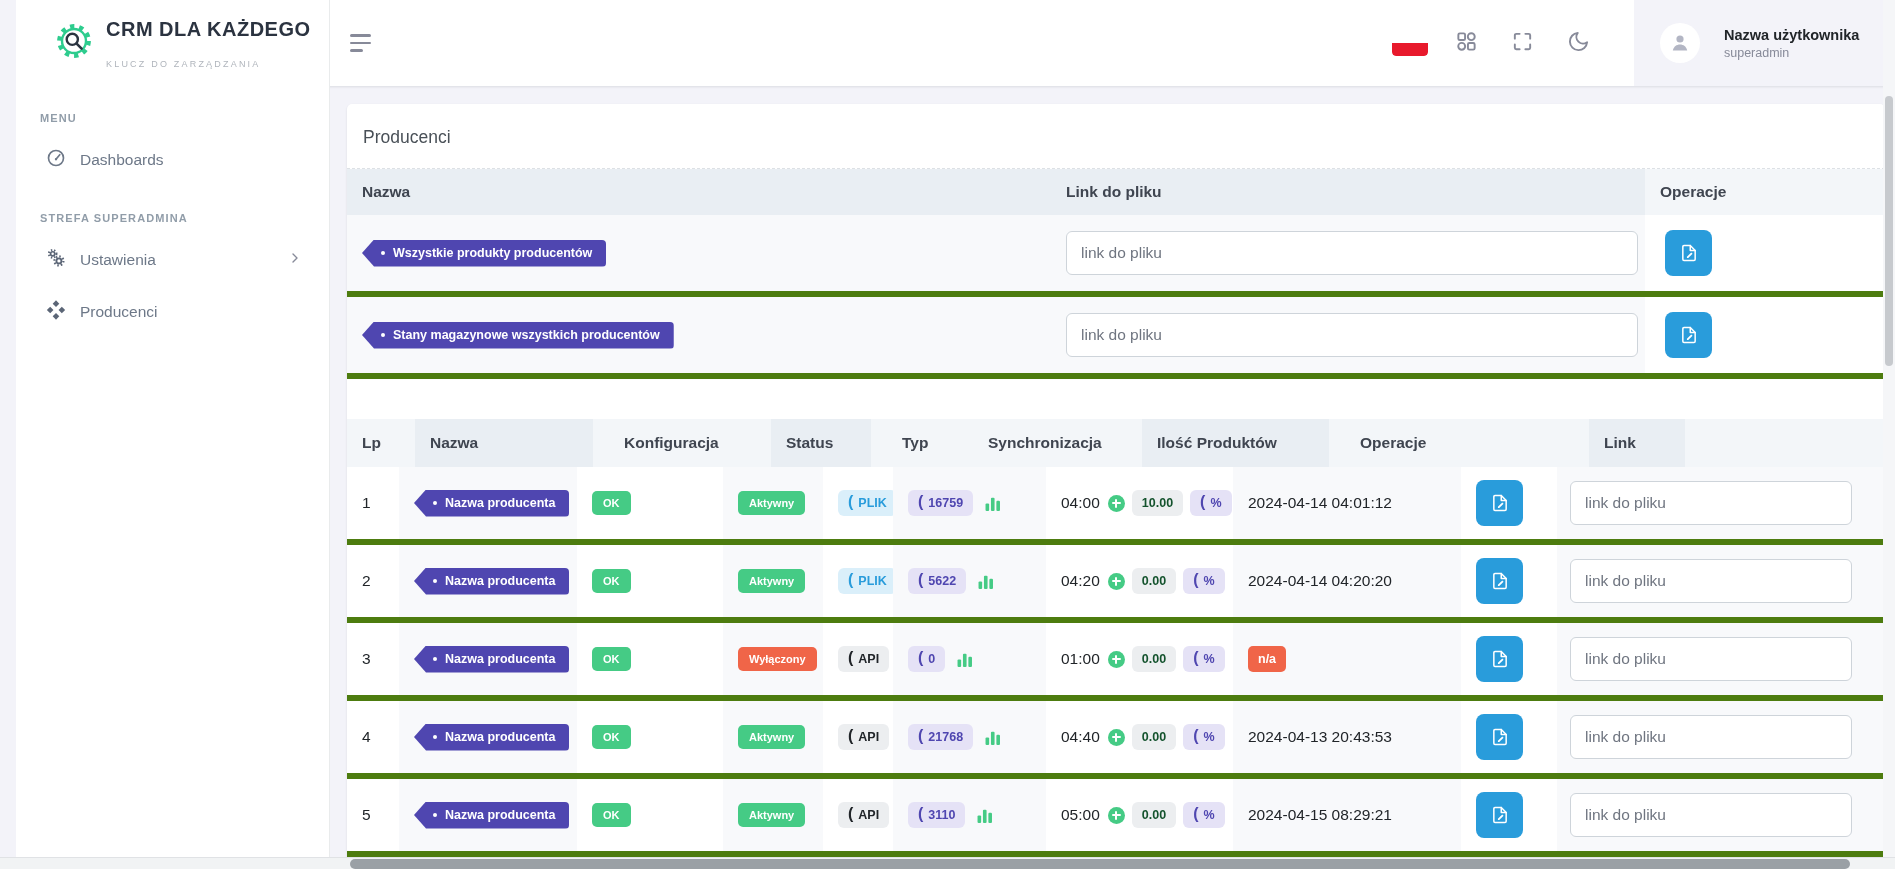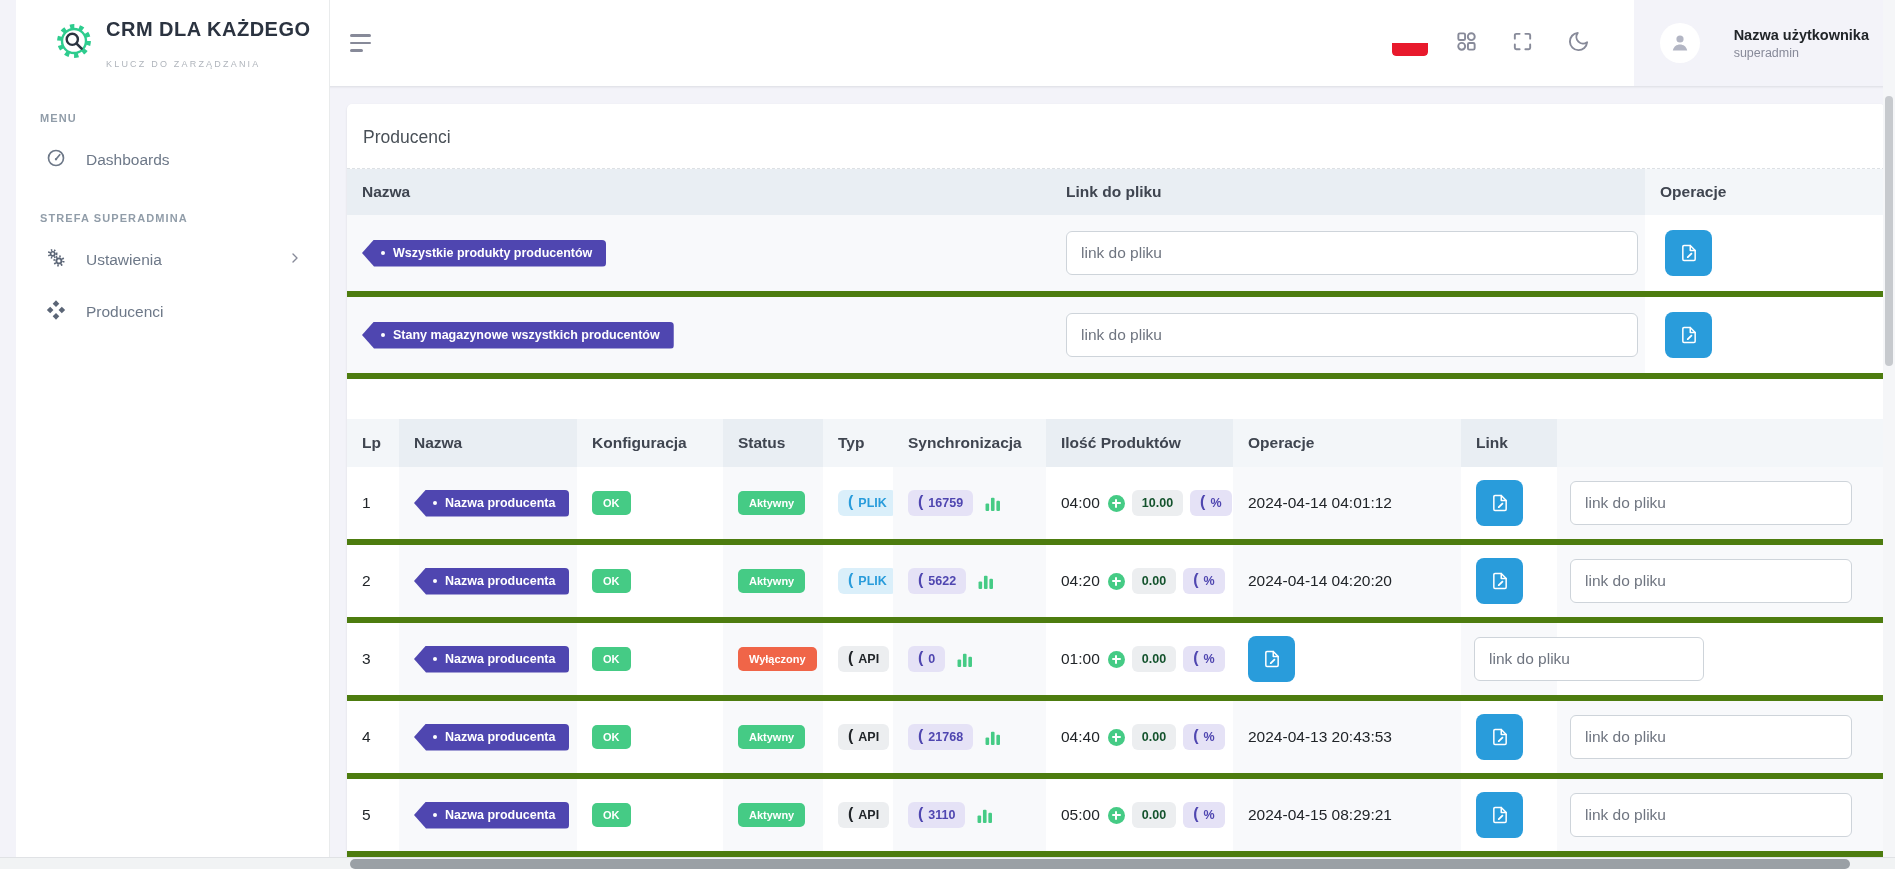--- a/index.html
+++ b/index.html
@@ -8,40 +8,40 @@
 
   
   .sidebar { position:fixed; left:16px; top:0; bottom:12px; width:314px; background:#fff;
              border-right:1px solid #e9ebec; z-index:5; }
   .logo-block { height:86px; display:flex; align-items:center; padding-left:38px; gap:10px; cursor:pointer; }
   .logo-text-wrap { display:flex; flex-direction:column; }
   .logo-title { font-size:20px; font-weight:700; color:#2b3340; letter-spacing:.5px; white-space:nowrap; }
   .logo-sub { font-size:9px; color:#b0b5bc; letter-spacing:2.2px; margin-top:18px; white-space:nowrap; }
   .menu-label { font-size:11px; font-weight:600; letter-spacing:1.1px; color:#919da9;
                 padding:26px 0 10px 24px; }
-  .side-item { display:flex; align-items:center; gap:20px; padding:14px 26px 14px 30px;
+  .side-item { display:flex; align-items:center; gap:14px; padding:14px 26px 14px 30px;
                color:#6d7888; font-size:15.5px; cursor:pointer; position:relative; }
   .side-item svg { flex:0 0 auto; }
   .side-item .chev { position:absolute; right:26px; top:50%; transform:translateY(-50%); }
 
   
   .main { margin-left:314px; }
   .topbar { height:86px; background:#fff; box-shadow:0 1px 2px rgba(56,65,74,.12);
             display:flex; align-items:center; position:relative; z-index:4; padding-left:36px; }
   .hamburger { width:30px; height:30px; border:none; background:none; cursor:pointer;
                display:flex; flex-direction:column; justify-content:center; gap:5px; }
   .hamburger i { display:block; height:2.4px; background:#878a99; border-radius:2px; }
   .hamburger i:nth-child(1){ width:21px; } .hamburger i:nth-child(2){ width:21px; } .hamburger i:nth-child(3){ width:13px; }
   .top-right { margin-left:auto; display:flex; align-items:center; height:100%; }
   .icon-btn { width:46px; height:46px; border:none; background:none; cursor:pointer;
               display:flex; align-items:center; justify-content:center; margin:0 5px; }
   .flag { width:36px; height:26px; border-radius:4px; overflow:hidden; display:flex; flex-direction:column; }
   .flag .w { flex:1; background:#fff; } .flag .r { flex:1; background:#e8192c; border-radius:0 0 4px 4px; }
-  .user-block { height:100%; background:#f3f3f9; display:flex; align-items:center; gap:16px;
-                padding:0 26px; margin-left:28px; width:261px; cursor:pointer;justify-content:space-between; }
+  .user-block { height:100%; background:#f3f3f9; display:flex; align-items:center; gap:24px;
+                padding:0 26px; margin-left:28px; width:261px; cursor:pointer; }
   .avatar { width:40px; height:40px; border-radius:50%; background:#fff; display:flex;
             align-items:center; justify-content:center; overflow:hidden; }
   .user-name { font-size:14.5px; font-weight:700; color:#212529; }
   .user-role { font-size:12.5px; color:#878a99; margin-top:3px; }
 
   
   .content { padding:18px 10px 0 33px; }
   .card { background:#fff; border-radius:5px; box-shadow:0 1px 2px rgba(56,65,74,.15); height:840px; overflow:hidden; }
   .card-title { font-size:17.5px; font-weight:500; color:#495057; padding:23px 16px 20px 16px;
                 border-bottom:1px dashed #dde1e5; }
@@ -54,21 +54,21 @@
   .hrow .sc { background:#e9eef3; }
   .g-table .row, .p-table .row { border-bottom:6px solid #4d7c0f; }
 
   .g-table .row, .g-table .hrow { display:grid; grid-template-columns:704px 594px 1fr; }
   .g-table .hrow { height:46px; }
   .g-table .row { height:82px; }
 
   .p-table .row, .p-table .hrow { display:grid;
      grid-template-columns:52px 178px 146px 100px 70px 153px 187px 228px 96px 1fr; }
   .p-table { margin-top:40px; }
-  .p-table .hrow { height:48px; }
+  .p-table .hrow { height:48px;gap:16px; }
   .p-table .row { height:78px; }
 
   
   .tag-badge { display:inline-flex; align-items:center; gap:8px; background:#4f46b0; color:#fff;
                font-size:12.5px; font-weight:700; height:27px; padding:0 14px 0 19px; white-space:nowrap;
                clip-path:polygon(12px 0, 100% 0, 100% 100%, 12px 100%, 0 50%); border-radius:4px; }
   .tag-badge .dot { width:4px; height:4px; border-radius:50%; background:#fff; flex:0 0 auto; }
 
   .status-badge { display:inline-block; color:#fff; font-size:11px; font-weight:700;
                   padding:6px 11px; border-radius:5px; white-space:nowrap; }
@@ -456,20 +456,23 @@
           </div>
           <div class="cell">
             <span class="time-text">01:00</span>
             <span class="plus-icon"></span>
             <span class="pill value">0.00</span>
             <span class="pill purple" style="margin-left:7px;">
                 <span class="paren">(</span>
                 <span>%</span>
               </span>
           </div>
+          <div class="cell sc">
+              <span class="last-sync" data-variant="danger">n/a</span>
+            </div>
           <div class="cell">
             <button class="op-btn">
                 <svg width="20" height="20" viewBox="0 0 24 24" fill="none" stroke="#fff" stroke-width="1.8" stroke-linecap="round" stroke-linejoin="round">
                   <path d="M13.5 3H6a1.4 1.4 0 0 0-1.4 1.4v15.2A1.4 1.4 0 0 0 6 21h12a1.4 1.4 0 0 0 1.4-1.4V8.9z"></path>
                   <path d="M13.5 3v5.9h5.9"></path>
                   <path d="M9.5 16.5l5.2-5.2 1.6 1.6-5.2 5.2H9.5z" fill="#fff" stroke="none"></path>
                 </svg>
               </button>
           </div>
           <div class="cell sc">

